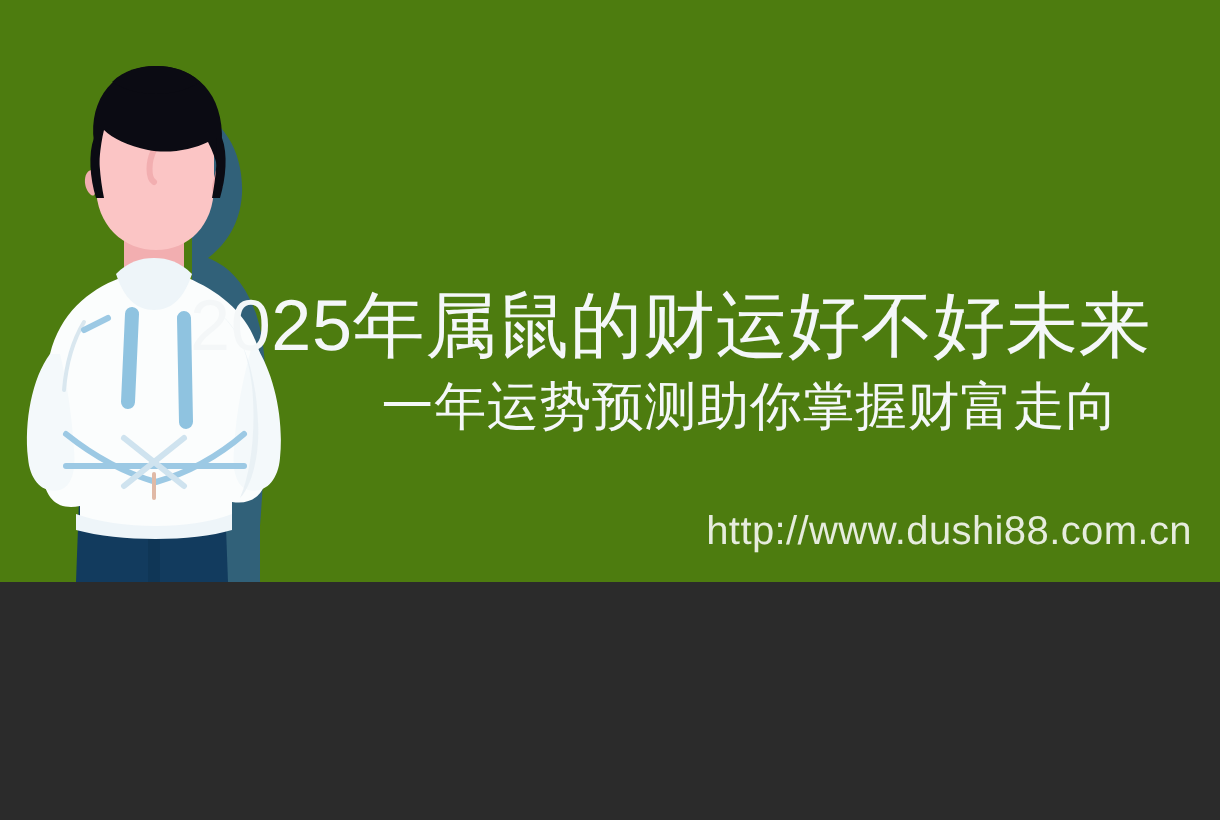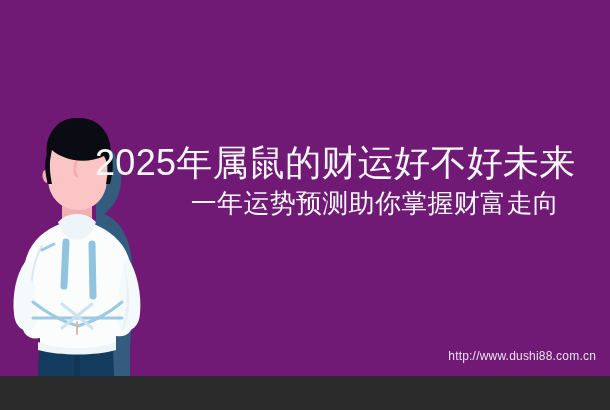--- a/index.html
+++ b/index.html
@@ -37,41 +37,41 @@
     text-align: right;
     padding-right: 6px;
   }
 
   
   #watermark {
     position: absolute;
     right: 14px;
     bottom: 13px;
     color: rgba(255,255,255,0.86);
-    font-size: 12px;
+    font-size: 20px;
     letter-spacing: 0.2px;
     z-index: 40;
     white-space: nowrap;
   }
 
   
   #illustration {
     position: absolute;
     left: 0px;
     bottom: 0px;
     width: 160px;
     height: 260px;
     z-index: 20;
   }
   #illustration svg { display: block; width: 100%; height: 100%; }
 </style>
 </head>
 <body>
 
-<div id="canvas" style="width: 610px; height: 376px; background: #701a75;">
+<div id="canvas" style="width: 610px; height: 291px; background: #4d7c0f;">
 
   <div id="illustration">
     <svg viewBox="0 0 160 260" xmlns="http://www.w3.org/2000/svg" aria-hidden="true">
 
       <g>
         <path d="M96 24 C112 28 122 46 121 66 C120 82 112 92 104 98
                  C120 104 130 122 132 146 C134 172 132 206 130 232
                  L130 260 L108 260 L108 224 C108 192 104 158 96 136 Z" fill="#2f6080" opacity="0.95"></path>
       </g>
 

